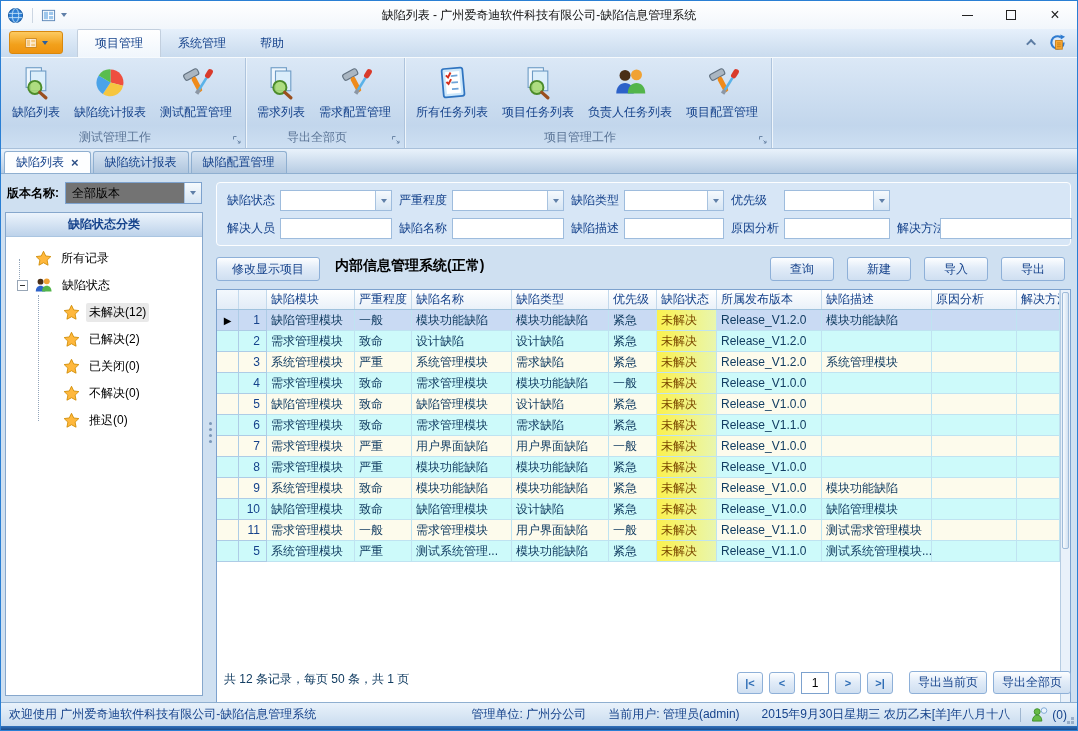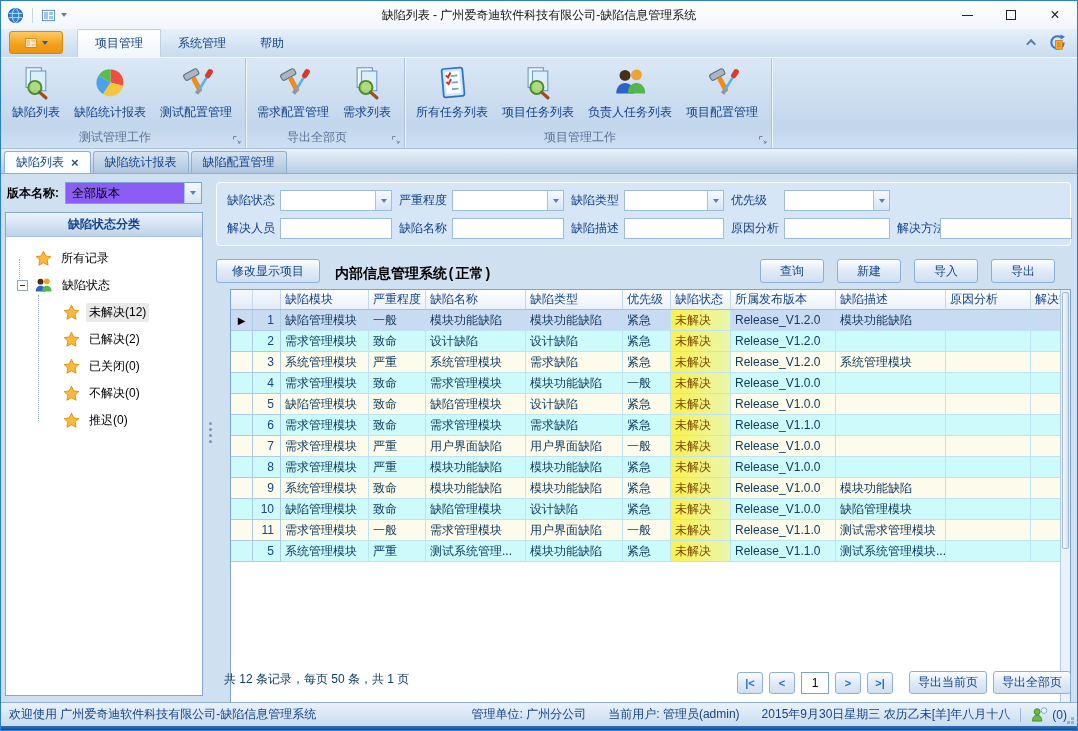--- a/index.html
+++ b/index.html
@@ -44,21 +44,21 @@
   .dtab.active{background:#fdfeff;}
   .dtab-close{font-weight:bold;color:#2d4f86;font-size:13px;line-height:1;}
 
   
   .content{position:absolute;top:173px;bottom:28px;left:0;right:0;background:#cfe0f1;}
 
   
   .sidebar{position:absolute;left:0;top:0;bottom:0;width:206px;}
   .version-row{display:flex;align-items:center;gap:6px;padding:8px 5px 6px 6px;}
   .version-label{font-weight:bold;color:#000;white-space:nowrap;}
-  .combo{flex:1;height:22px;background:#8b5cf6;border:1px solid #7da2ce;display:flex;align-items:center;padding-left:6px;color:#000;}
+  .combo{flex:1;height:22px;background:#737373;border:1px solid #7da2ce;display:flex;align-items:center;padding-left:6px;color:#000;}
   .combo-btn{margin-left:auto;width:17px;height:100%;background:linear-gradient(#f6fafd,#d6e5f4);border-left:1px solid #a8c3e0;display:flex;align-items:center;justify-content:center;}
   .side-panel{position:absolute;left:4px;right:4px;top:38px;bottom:6px;background:#fff;border:1px solid #86a7cc;}
   .side-panel-header{height:24px;background:linear-gradient(#ecf4fc,#bdd2ea);border-bottom:1px solid #aac5e1;display:flex;align-items:center;justify-content:center;font-weight:bold;color:#15428b;}
   .tree{position:relative;padding:8px 4px;color:#000;}
   .tree-guide{position:absolute;border-left:1px dotted #93a5ba;width:0;}
   .tree-item{display:flex;align-items:center;height:27px;gap:6px;position:relative;z-index:1;}
   .tree-item.lvl1{padding-left:25px;}
   .tree-item.lvl1.has-exp{padding-left:7px;}
   .tree-item.lvl2{padding-left:53px;}
   .tree-item .icon svg{width:17px;height:17px;display:block;}
@@ -78,29 +78,29 @@
   .f-row{display:flex;align-items:center;height:23px;margin-bottom:5px;}
   .f-pair{display:flex;align-items:center;}
   .f-label{color:#15428b;padding:0 5px 0 7px;white-space:nowrap;width:60px;}
   .f-pair:nth-child(5) .f-label{width:50px;}
   .f-field{width:112px;height:21px;background:#fff;border:1px solid #9ebcdd;display:flex;align-items:center;color:#000;padding-left:4px;}
   .f-pair:nth-child(3) .f-field{width:100px;}
   .f-pair:nth-child(4) .f-field{width:106px;}
   .f-pair:nth-child(5) .f-field{width:132px;}
   .f-field .combo-btn{width:16px;}
 
-  .action-bar{position:absolute;left:2px;right:22px;top:83px;height:26px;display:flex;align-items:flex-end;font-family:Liberation Mono, monospace;}
+  .action-bar{position:absolute;left:2px;right:12px;top:83px;height:26px;display:flex;align-items:flex-start;}
   .btn{height:24px;background:linear-gradient(#fdfeff,#e2ecf8 45%,#cfdff1);border:1px solid #8eb0d8;border-radius:3px;color:#15428b;display:flex;align-items:center;justify-content:center;white-space:nowrap;}
   .btn-modify{width:104px;}
   .sys-title{margin-left:15px;color:#000;font-weight:bold;font-size:14px;}
   .action-right{margin-left:auto;display:flex;gap:13px;}
   .action-right .btn{width:64px;}
 
   
-  .table-wrap{position:absolute;left:16px;right:6px;top:115px;height:429px;background:#7dd3fc;border:1px solid #7da2ce;}
+  .table-wrap{position:absolute;left:2px;right:6px;top:115px;height:429px;background:#7dd3fc;border:1px solid #7da2ce;}
   .grid{position:absolute;left:0;top:0;right:10px;bottom:12px;overflow:hidden;background:#fff;}
   .grid-header,.grid-row{display:grid;grid-template-columns:22px 28px 88px 57px 100px 97px 48px 60px 105px 110px 85px minmax(40px,1fr);}
   .grid-header{height:20px;background:linear-gradient(#ffffff,#e9f1f9);border-bottom:1px solid #9fc2dd;}
   .gh-cell{border-right:1px solid #c3d9ec;display:flex;align-items:center;padding:0 4px;color:#15428b;overflow:hidden;white-space:nowrap;}
   .gh-cell.ghost{background:linear-gradient(#f3f8fd,#e2ecf7);}
   .grid-row{height:21px;}
   .g-cell{border-right:1px solid #bfe3f1;border-bottom:1px solid #bfe3f1;padding:0 4px;display:flex;align-items:center;color:#123d62;white-space:nowrap;overflow:hidden;}
   .ind-cell,.num-cell{background:linear-gradient(#f0f6fc,#dce8f5);border-right:1px solid #aecce6;border-bottom:1px solid #aecce6;color:#15428b;}
   .ind-cell{justify-content:center;font-size:10px;color:#000;}
   .num-cell{justify-content:flex-end;padding-right:6px;}
@@ -255,43 +255,43 @@
             <path d="M1.5 1.5h3M1.5 1.5v3" stroke="#6c87a8" fill="none"></path>
             <path d="M5.5 5.5 8 8M8 5.8V8H5.8" stroke="#6c87a8" fill="none"></path>
           </svg>
         </span>
       </div>
       <div class="rgroup">
         <div class="rgroup-btns">
           <div class="rbtn">
             <span class="icon">
               <svg viewBox="0 0 32 32">
+                <rect x="6.5" y="2.5" width="14" height="18" fill="#eef6fd" stroke="#6d9bc4"></rect>
+                <rect x="10.5" y="5.5" width="14" height="18" fill="#dbeefb" stroke="#6d9bc4"></rect>
+                <circle cx="14.5" cy="20.5" r="6" fill="#a6d96a" fill-opacity=".85" stroke="#4c8c2b" stroke-width="1.8"></circle>
+                <line x1="19" y1="25" x2="24.5" y2="30" stroke="#9a4f1e" stroke-width="3" stroke-linecap="round"></line>
+              </svg>
+            </span>
+            <div class="rbtn-label">需求列表</div>
+          </div>
+          <div class="rbtn">
+            <span class="icon">
+              <svg viewBox="0 0 32 32">
                 <g transform="rotate(-28 13 10)">
                   <rect x="5" y="5" width="14" height="6" rx="2" fill="#aab6c2" stroke="#61707f"></rect>
                   <rect x="10" y="11" width="4.6" height="15" rx="2" fill="#ef8b1a"></rect>
                 </g>
                 <g transform="rotate(32 23 14)">
                   <rect x="21" y="2" width="5" height="9" rx="2.4" fill="#d93a2b"></rect>
                   <rect x="22.4" y="11" width="2.4" height="13" fill="#5ab2e8"></rect>
                   <rect x="21.8" y="24" width="3.6" height="4" fill="#8c97a5"></rect>
                 </g>
               </svg>
             </span>
             <div class="rbtn-label">需求配置管理</div>
-          </div>
-          <div class="rbtn">
-            <span class="icon">
-              <svg viewBox="0 0 32 32">
-                <rect x="6.5" y="2.5" width="14" height="18" fill="#eef6fd" stroke="#6d9bc4"></rect>
-                <rect x="10.5" y="5.5" width="14" height="18" fill="#dbeefb" stroke="#6d9bc4"></rect>
-                <circle cx="14.5" cy="20.5" r="6" fill="#a6d96a" fill-opacity=".85" stroke="#4c8c2b" stroke-width="1.8"></circle>
-                <line x1="19" y1="25" x2="24.5" y2="30" stroke="#9a4f1e" stroke-width="3" stroke-linecap="round"></line>
-              </svg>
-            </span>
-            <div class="rbtn-label">需求列表</div>
           </div>
         </div>
         <div class="rgroup-label">导出全部页</div>
         <span class="icon rgroup-launcher">
           <svg viewBox="0 0 10 10">
             <path d="M1.5 1.5h3M1.5 1.5v3" stroke="#6c87a8" fill="none"></path>
             <path d="M5.5 5.5 8 8M8 5.8V8H5.8" stroke="#6c87a8" fill="none"></path>
           </svg>
         </span>
       </div>

